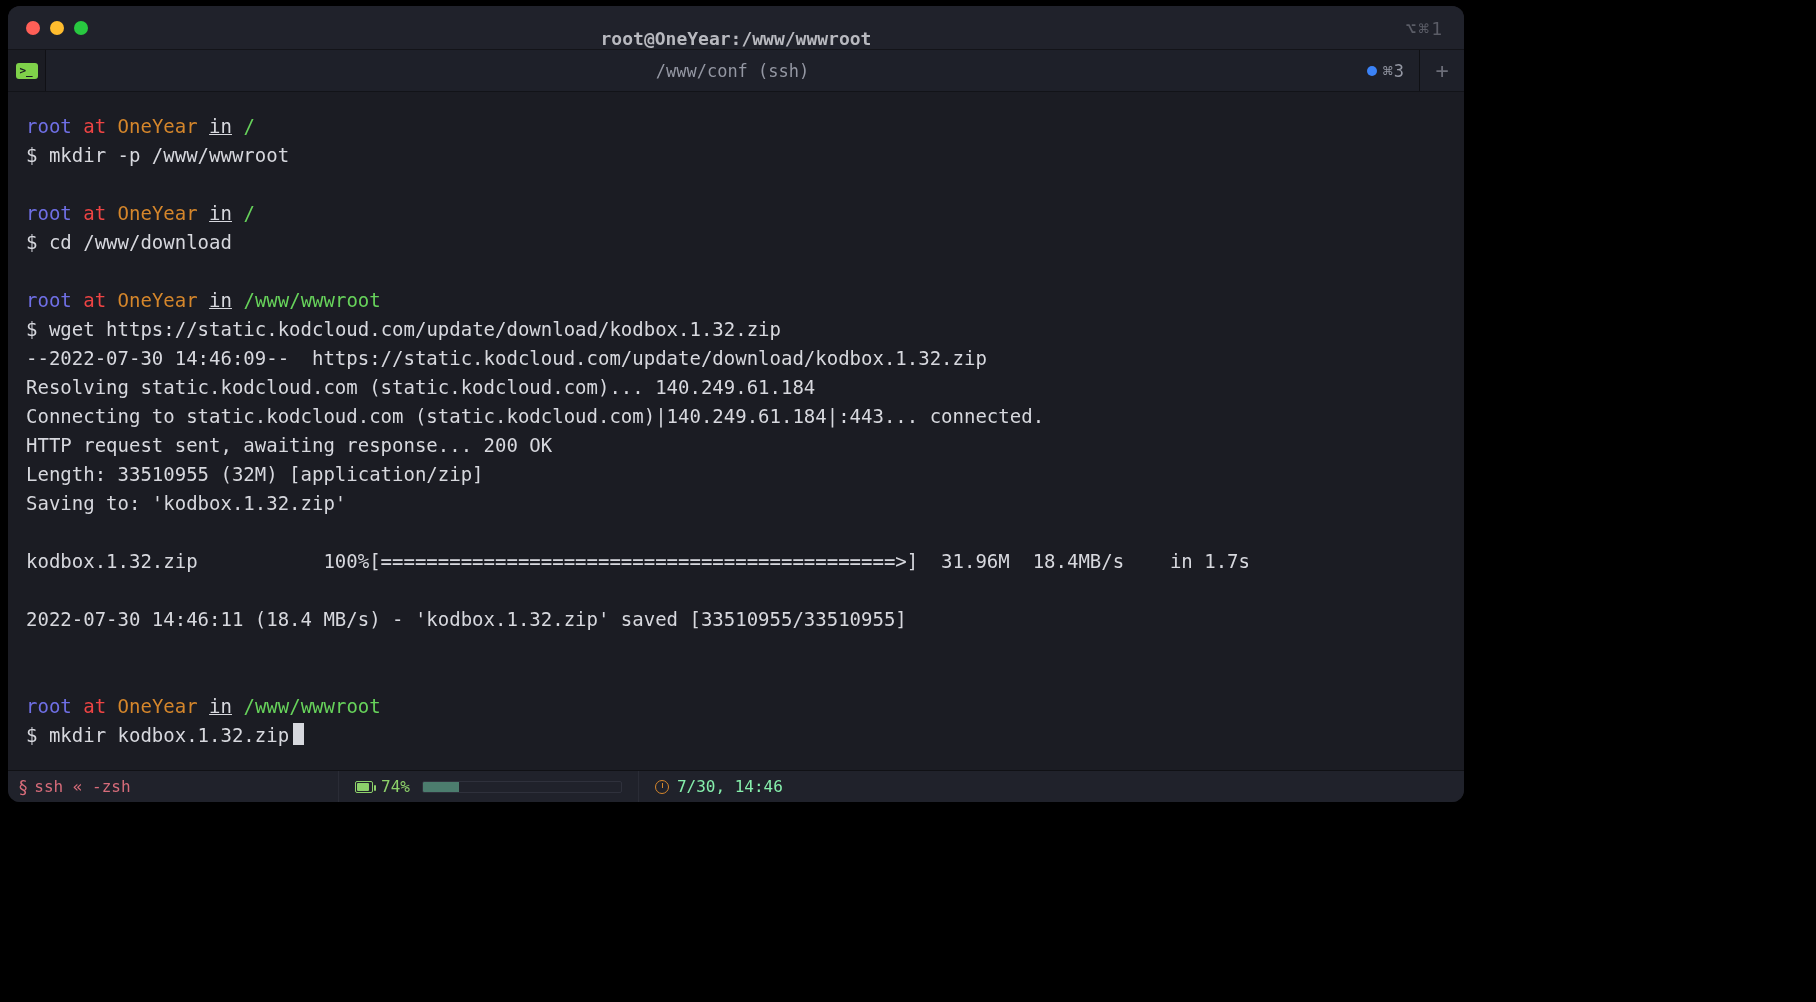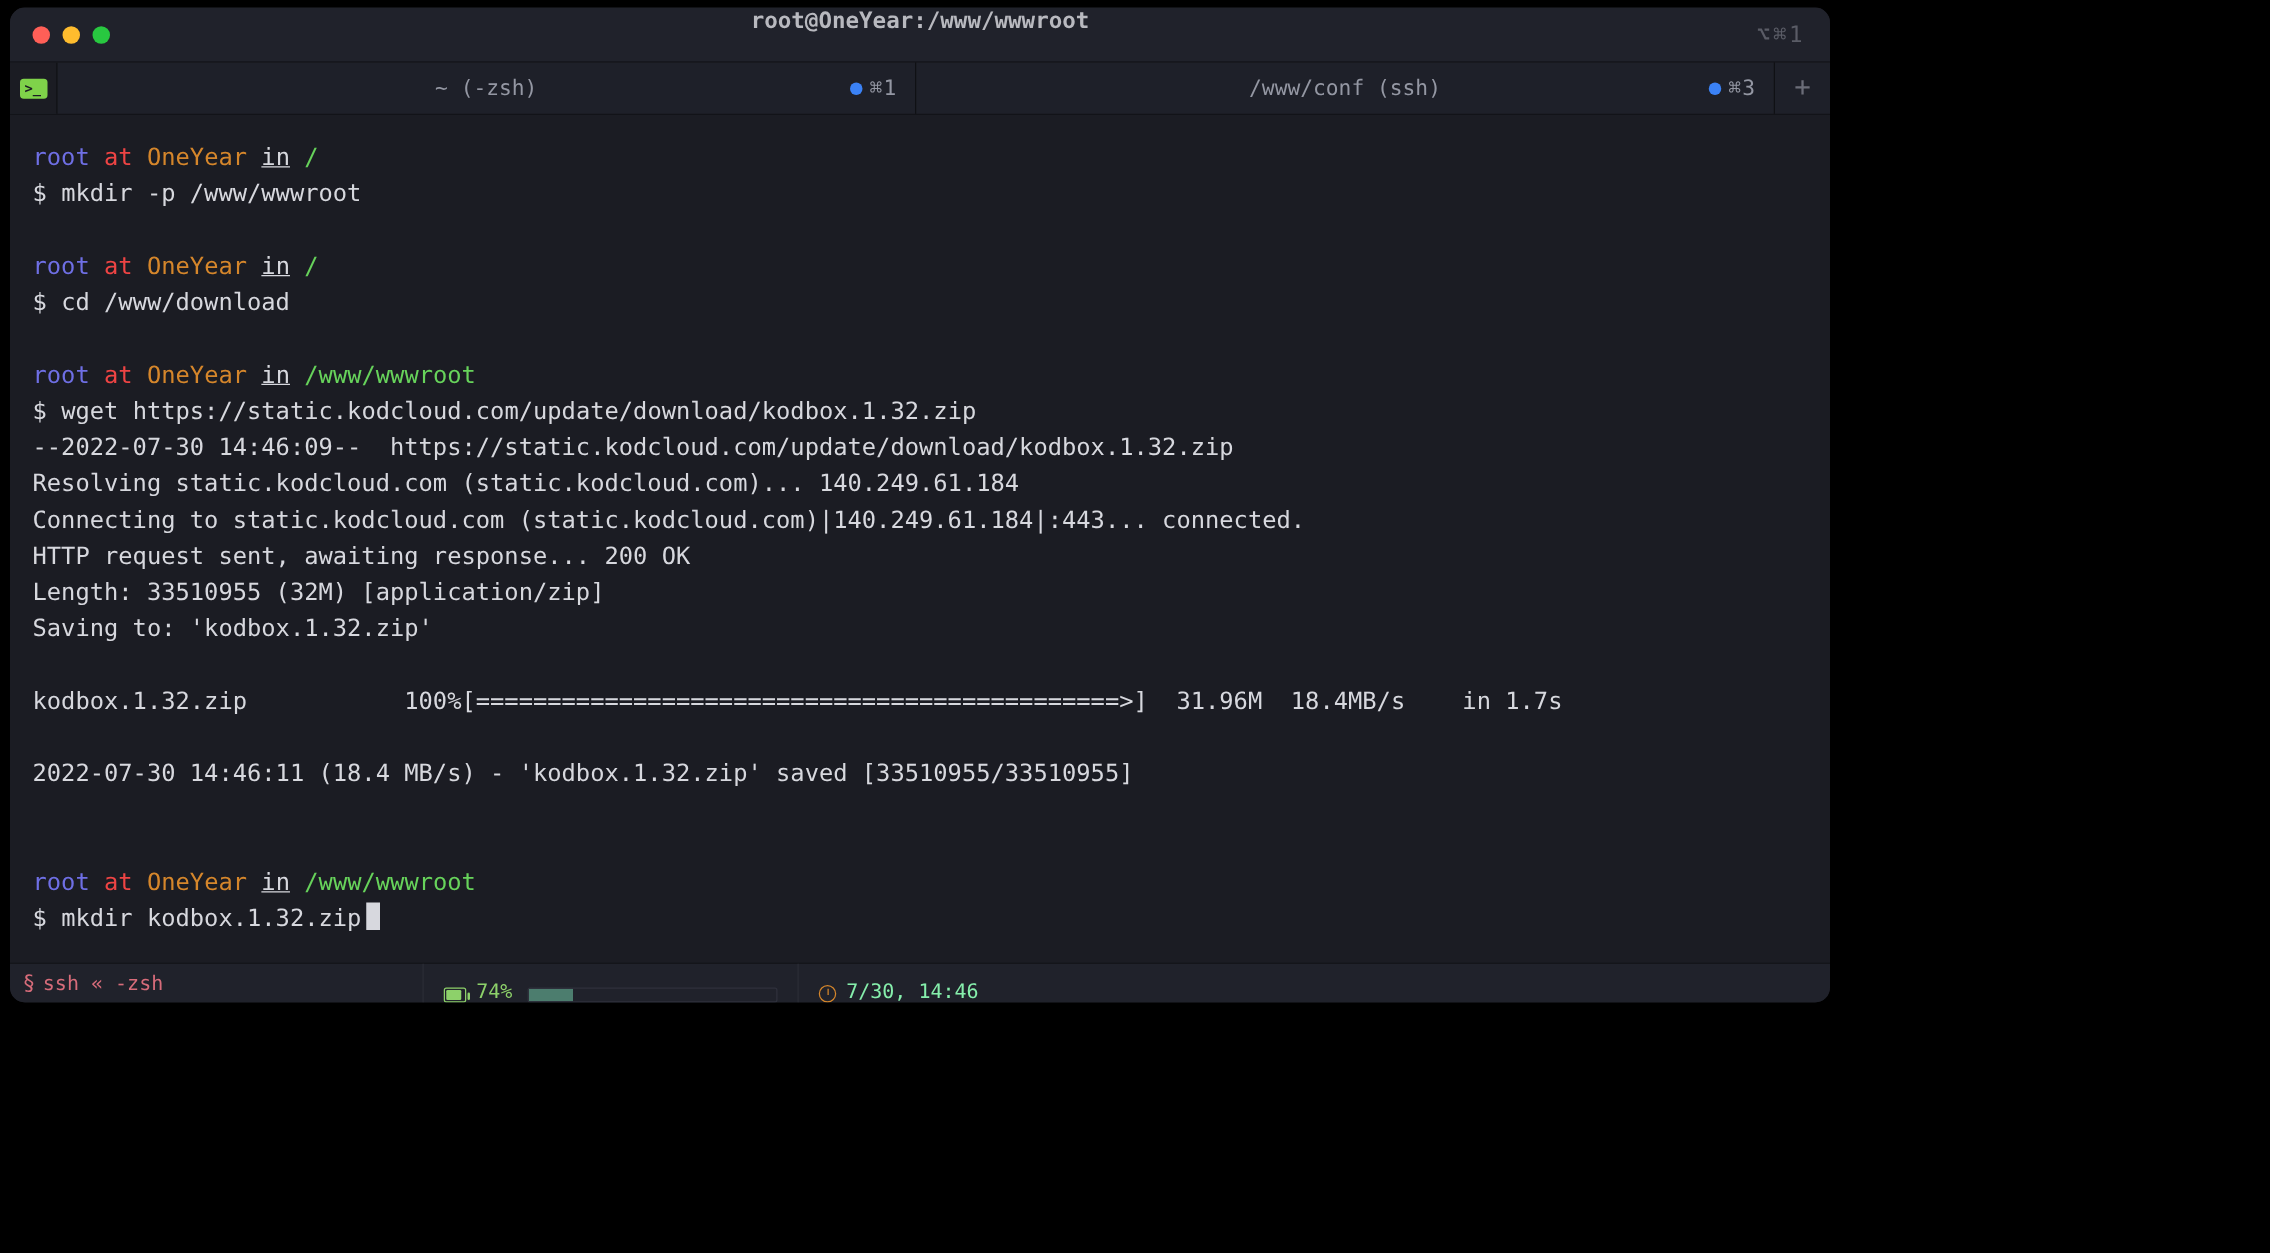--- a/index.html
+++ b/index.html
@@ -23,21 +23,21 @@
   overflow: hidden;
   display: flex;
   flex-direction: column;
   box-shadow: 0 20px 50px rgba(0,0,0,.6);
   position: relative;
 }
 .titlebar {
   height: 44px;
   background: #20222b;
   display: flex;
-  align-items: flex-start;
+  align-items: flex-end;
   justify-content: center;
   position: relative;
   border-bottom: 1px solid rgba(0,0,0,.4);
 }
 .traffic-lights {
   position: absolute;
   left: 18px;
   top: 50%;
   transform: translateY(-50%);
   display: flex;
@@ -132,21 +132,21 @@
   height: 32px;
   background: #20222b;
   border-top: 1px solid rgba(0,0,0,.5);
   display: flex;
   align-items: center;
   font-size: 16px;
   color: #9a9ca6;
   padding: 0 10px;
 }
 .sb-left { display:flex; align-items:center; gap:8px; color: #d76c7a; flex: 0 0 320px; }
-.sb-chunk { display:flex; align-items:flex-end; gap:8px; padding: 0 16px; border-left: 1px solid #2a2c36; height: 100%; }
+.sb-chunk { display:flex; align-items:center; gap:8px; padding: 0 16px; border-left: 1px solid #2a2c36; height: 100%; }
 .sb-green { color:#8dd16a; }
 .sb-cyan { color:#58b9c5; }
 .sb-orange { color:#86efac; }
 .batt-icon { width:18px; height:12px; border:1.5px solid #8dd16a; border-radius:2px; position:relative; }
 .batt-icon::after { content:""; position:absolute; right:-4px; top:3px; width:2.5px; height:6px; background:#8dd16a; border-radius:1px; }
 .batt-fill { position:absolute; left:1px; top:1px; bottom:1px; width:72%; background:#8dd16a; border-radius:1px; }
 .cpu-icon { width:14px; height:14px; border:1.5px dashed #58b9c5; }
 .clock-icon { width:14px; height:14px; border:1.5px solid #d5862b; border-radius:50%; position:relative; }
 .clock-icon::before { content:""; position:absolute; left:50%; top:2px; width:1.5px; height:5px; background:#d5862b; }
 .net-bar { height:12px; width:200px; border:1px solid #2f313c; margin-left:4px; border-radius:2px; background:linear-gradient(to right,#4c7d6e 0%,#4c7d6e 18%, transparent 18%); }
@@ -166,27 +166,20 @@
     </div>
     <div class="title">root@OneYear:/www/wwwroot</div>
     <div class="titlebar-right">⌥⌘1</div>
   </div>
 
   <div class="tabbar">
     <div class="tab-terminal-icon">
       <div class="term-icon-box">&gt;_</div>
     </div>
     <div class="tab">
-      <span>~ (-zsh)</span>
-      <span class="shortcut">
-          <span class="dot"></span>
-          <span>⌘1</span>
-        </span>
-    </div>
-    <div class="tab">
       <span>/www/conf (ssh)</span>
       <span class="shortcut">
           <span class="dot"></span>
           <span>⌘3</span>
         </span>
     </div>
     <div class="tab-add">+</div>
   </div>
 
   <div class="terminal"><span class="c-user">root</span> <span class="c-at">at</span> <span class="c-host">OneYear</span> <span class="c-in">in</span> <span class="c-path">/</span>

